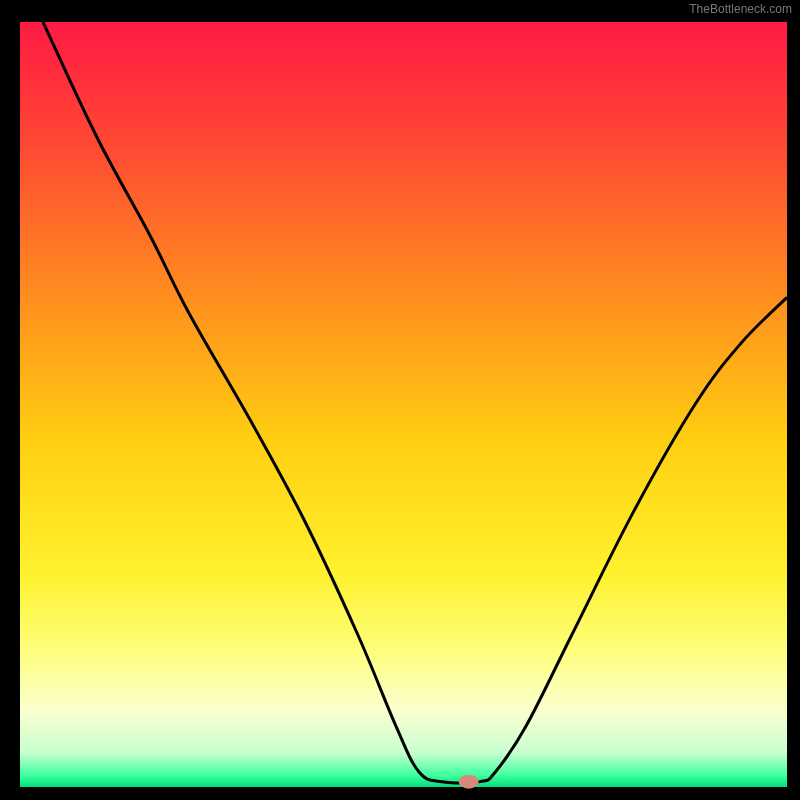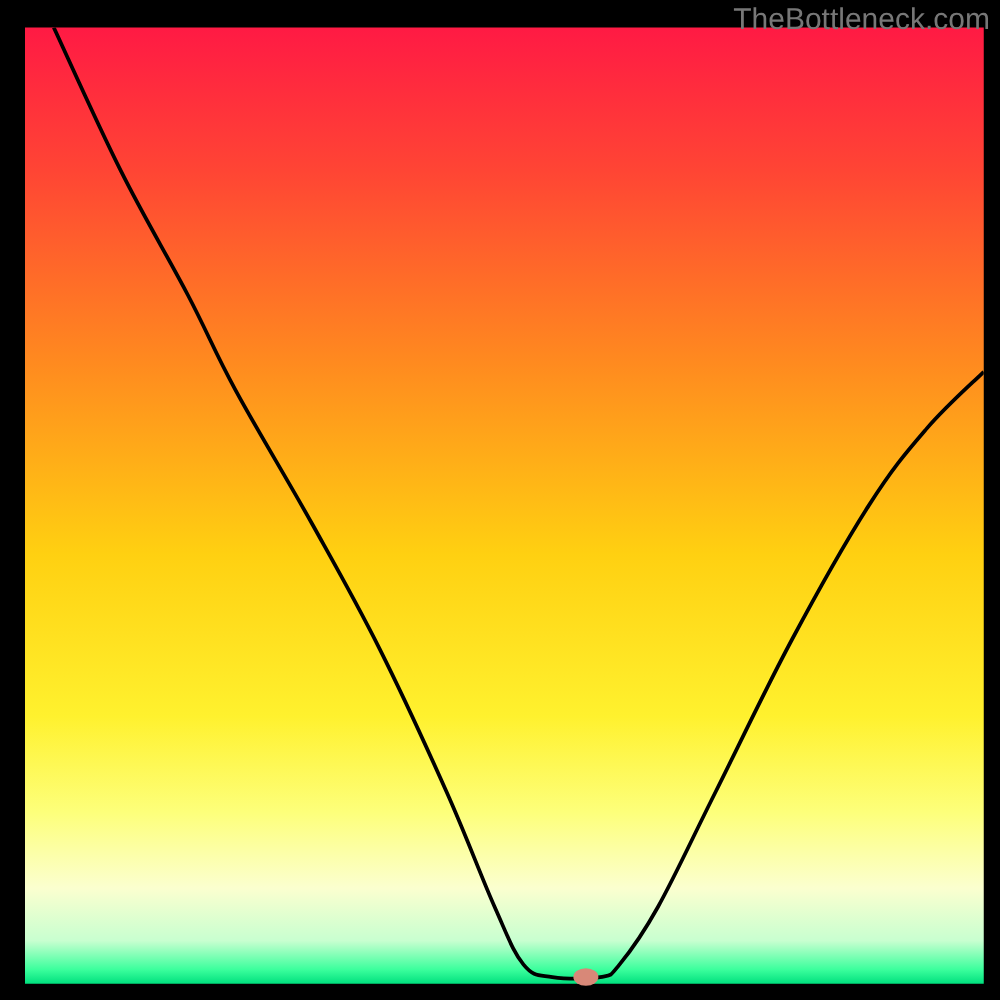--- a/index.html
+++ b/index.html
@@ -11,21 +11,21 @@
   .chart-container {
     width: 800px;
     height: 800px;
     position: relative;
   }
   .watermark {
     position: absolute;
     top: 2px;
     right: 8px;
     color: #777;
-    font-size: 24px;
+    font-size: 12px;
     font-weight: 500;
     z-index: 2;
   }
   svg {
     display: block;
   }
 </style>
 </head>
 <body>
 

